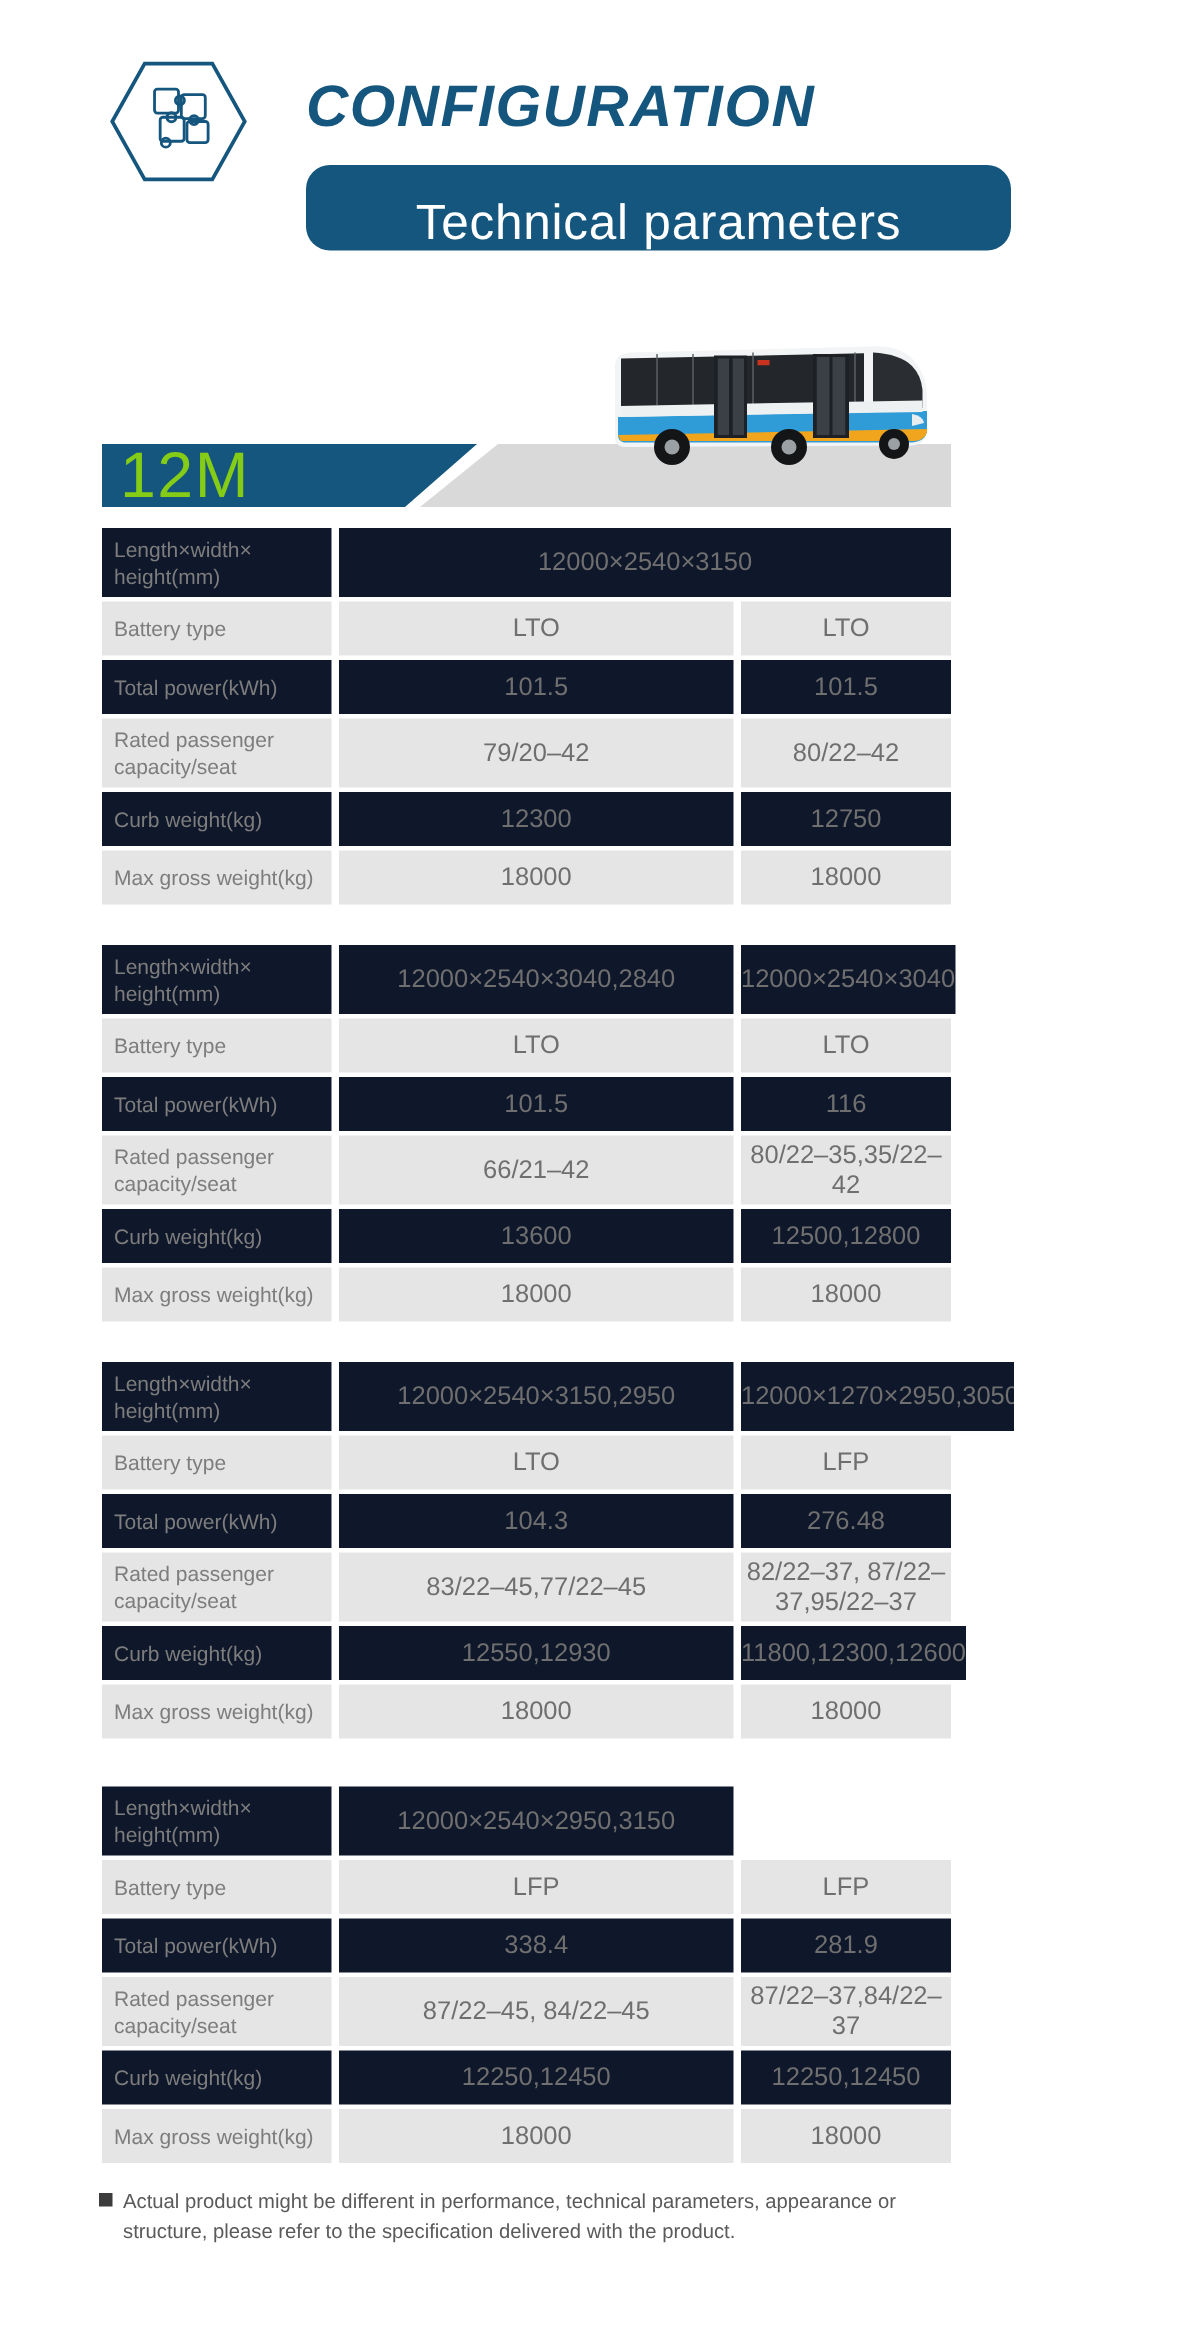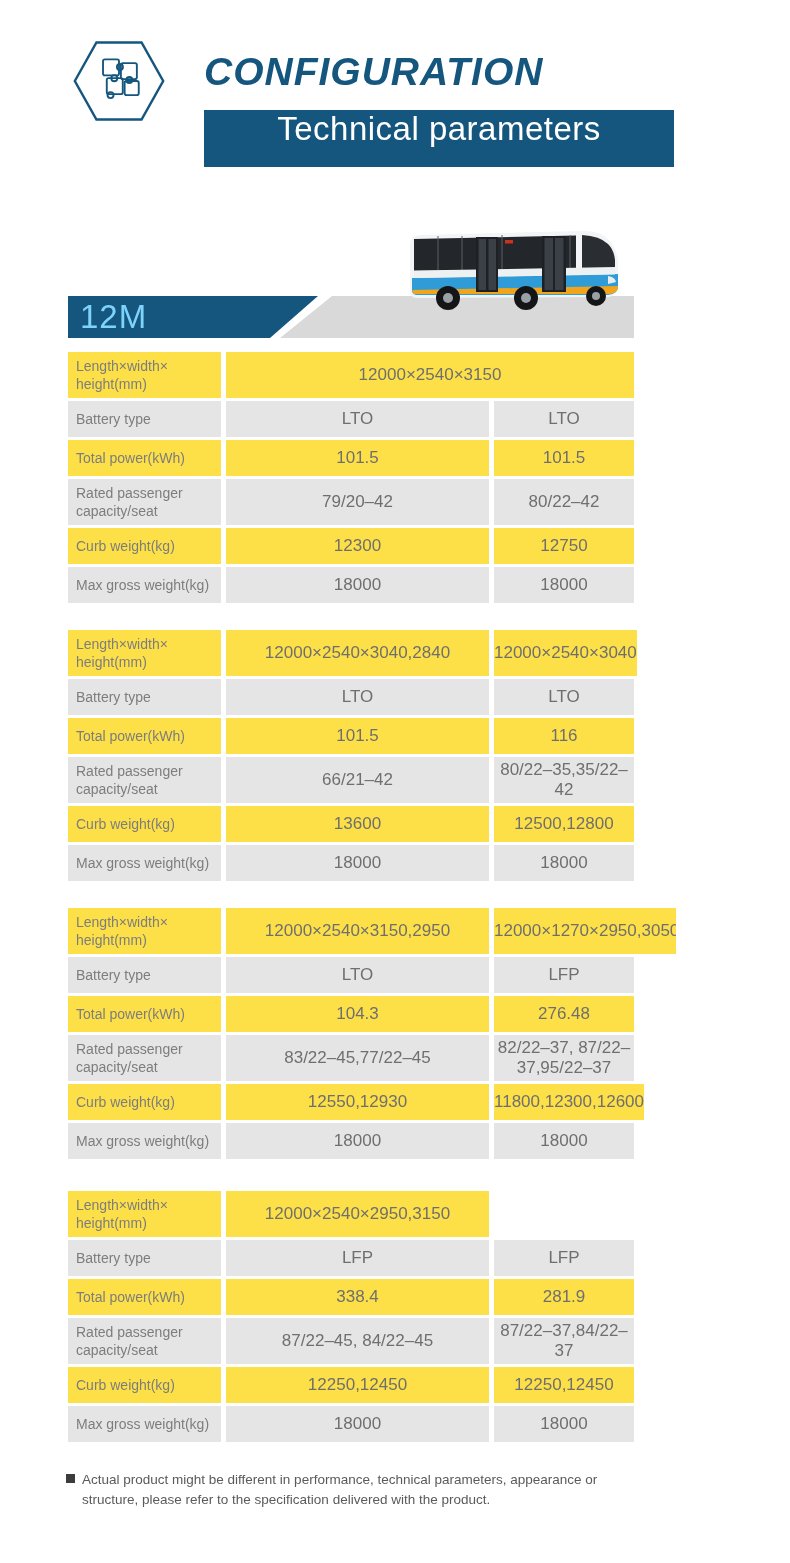--- a/index.html
+++ b/index.html
@@ -5,52 +5,52 @@
   * { margin:0; padding:0; box-sizing:border-box; }
   body { background:#fff; font-family:"Liberation Sans", sans-serif; }
   .page { position:relative; width:676px; height:1563px; background:#fff; overflow:hidden;padding-left:28px; }
 
   
   .header { position:relative; height:170px; }
   .hex-icon { position:absolute; left:44px; top:34px; width:94px; height:94px; }
   .cfg-title { position:absolute; left:176px; top:50px; font-size:39px; font-weight:bold;
                font-style:italic; color:#15567e; letter-spacing:1px; }
   .banner { position:absolute; left:176px; top:110px; width:470px; height:57px;
-            background:#15567e; border-radius:0; display:flex; align-items:flex-start;
+            background:#15567e; border-radius:16px; display:flex; align-items:flex-end;
             justify-content:center; }
   .banner-text { color:#fff; font-size:33px; letter-spacing:0.5px; }
 
   
   .hero { position:relative; height:168px; }
   .band { position:absolute; left:40px; right:42px; bottom:0; height:42px; background:#d9d9d9; }
   .band-wedge { position:absolute; left:40px; bottom:0; width:264px; height:42px; background:#fff;
                 clip-path:polygon(0 0,100% 0,calc(100% - 52px) 100%,0 100%); }
   .band-blue { position:absolute; left:40px; bottom:0; width:250px; height:42px; background:#15567e;
                clip-path:polygon(0 0,100% 0,calc(100% - 48px) 100%,0 100%);
                display:flex; align-items:center; }
-  .band-label { color:#7dd3fc; font-size:33px; padding-left:12px; letter-spacing:1px; }
+  .band-label { color:#84cc16; font-size:43px; padding-left:12px; letter-spacing:1px; }
   .bus { position:absolute; right:52px; bottom:24px; width:222px; height:92px; }
 
   
   .spec-table { margin-left:40px; margin-right:42px; }
   .t1 { margin-top:14px; } .t2 { margin-top:27px; } .t3 { margin-top:27px; } .t4 { margin-top:32px; }
   .t-row { display:grid; grid-template-columns:153px 263px 1fr; column-gap:5px;
            margin-bottom:3px; min-height:36px; }
   .t-row.tall { min-height:46px; }
   .t-row:last-child { margin-bottom:16px; }
   .cell { display:flex; align-items:center; }
-  .cell.dark { background:#fde047; }
+  .cell.dark { background:#0f172a; }
   .cell.light { background:#e5e5e5; }
   .lab { padding-left:8px; padding-right:4px; color:#7d7d7d; font-size:14px;
          line-height:18px; white-space:pre-line; }
   .val { justify-content:center; color:#6f6f6f; font-size:17px; text-align:center; }
   .span2 { grid-column:2 / 4; }
 
   
-  .footnote { display:flex; margin:28px 30px 0 38px; }
+  .footnote { display:flex; margin:16px 30px 0 38px; }
   .bullet { width:9px; height:9px; background:#3c3c3c; margin-top:4px; flex:0 0 9px; }
   .note-text { margin-left:7px; color:#5a5a5a; font-size:13.5px; line-height:1.5; }
 </style>
 </head>
 <body>
 
 <div class="page">
 
   <div class="header">
     <svg class="hex-icon" viewBox="0 0 100 100">

